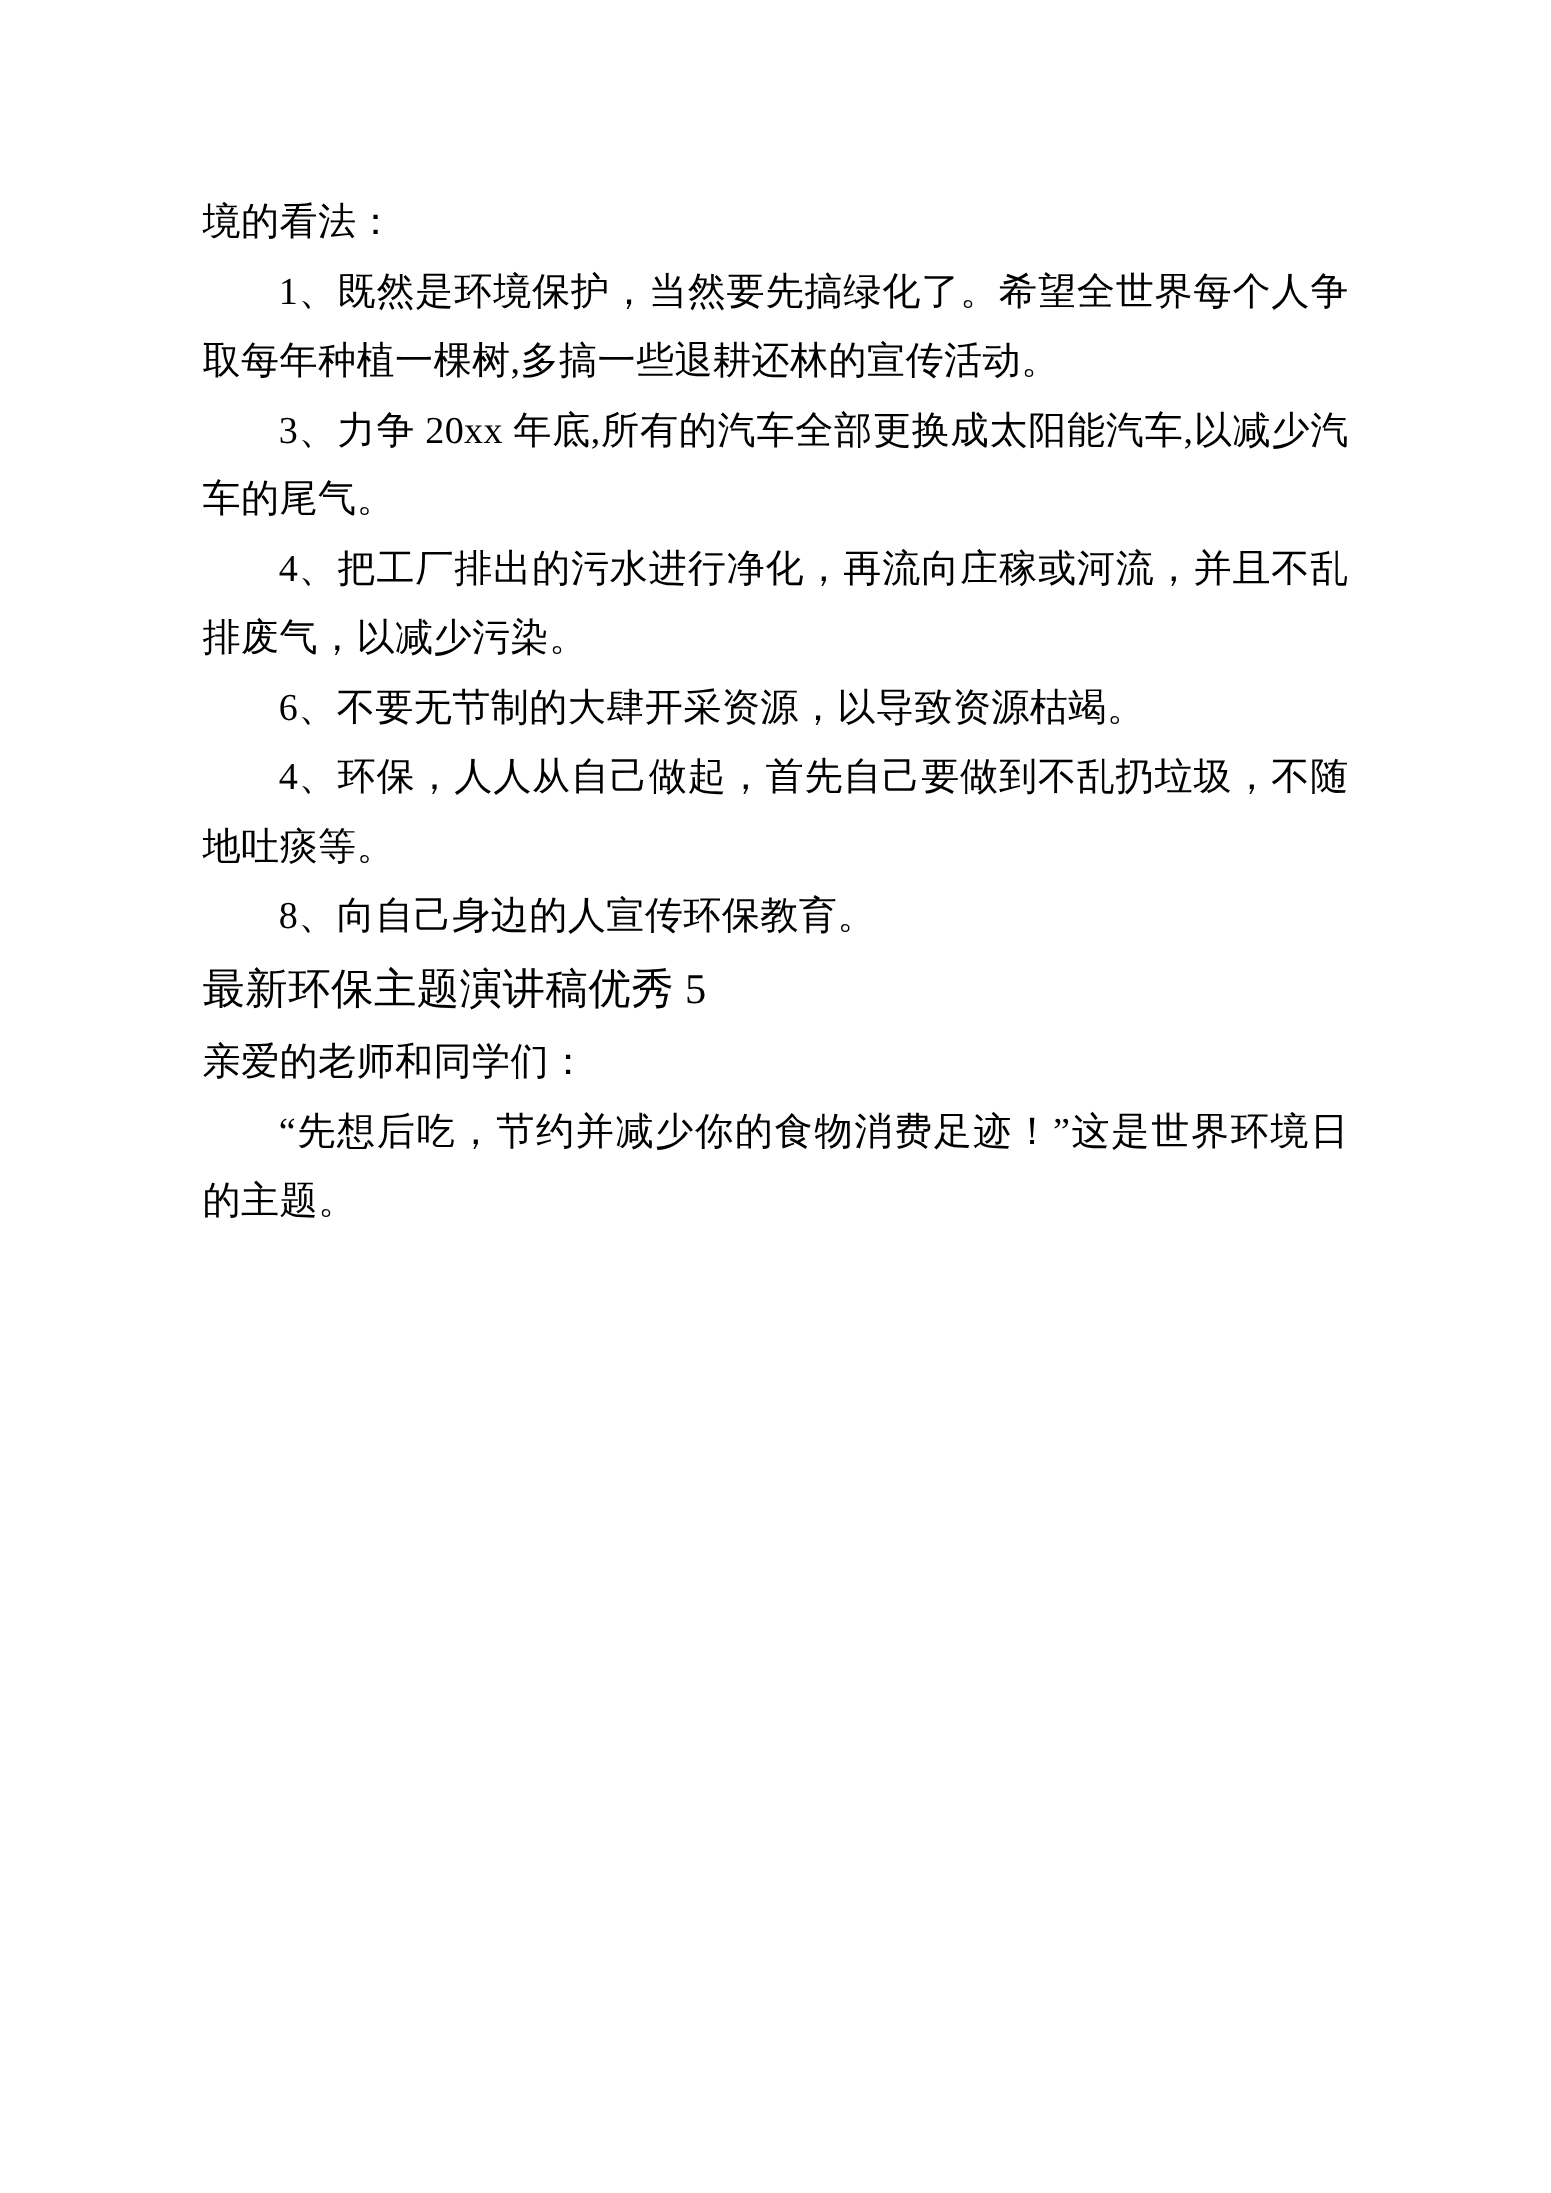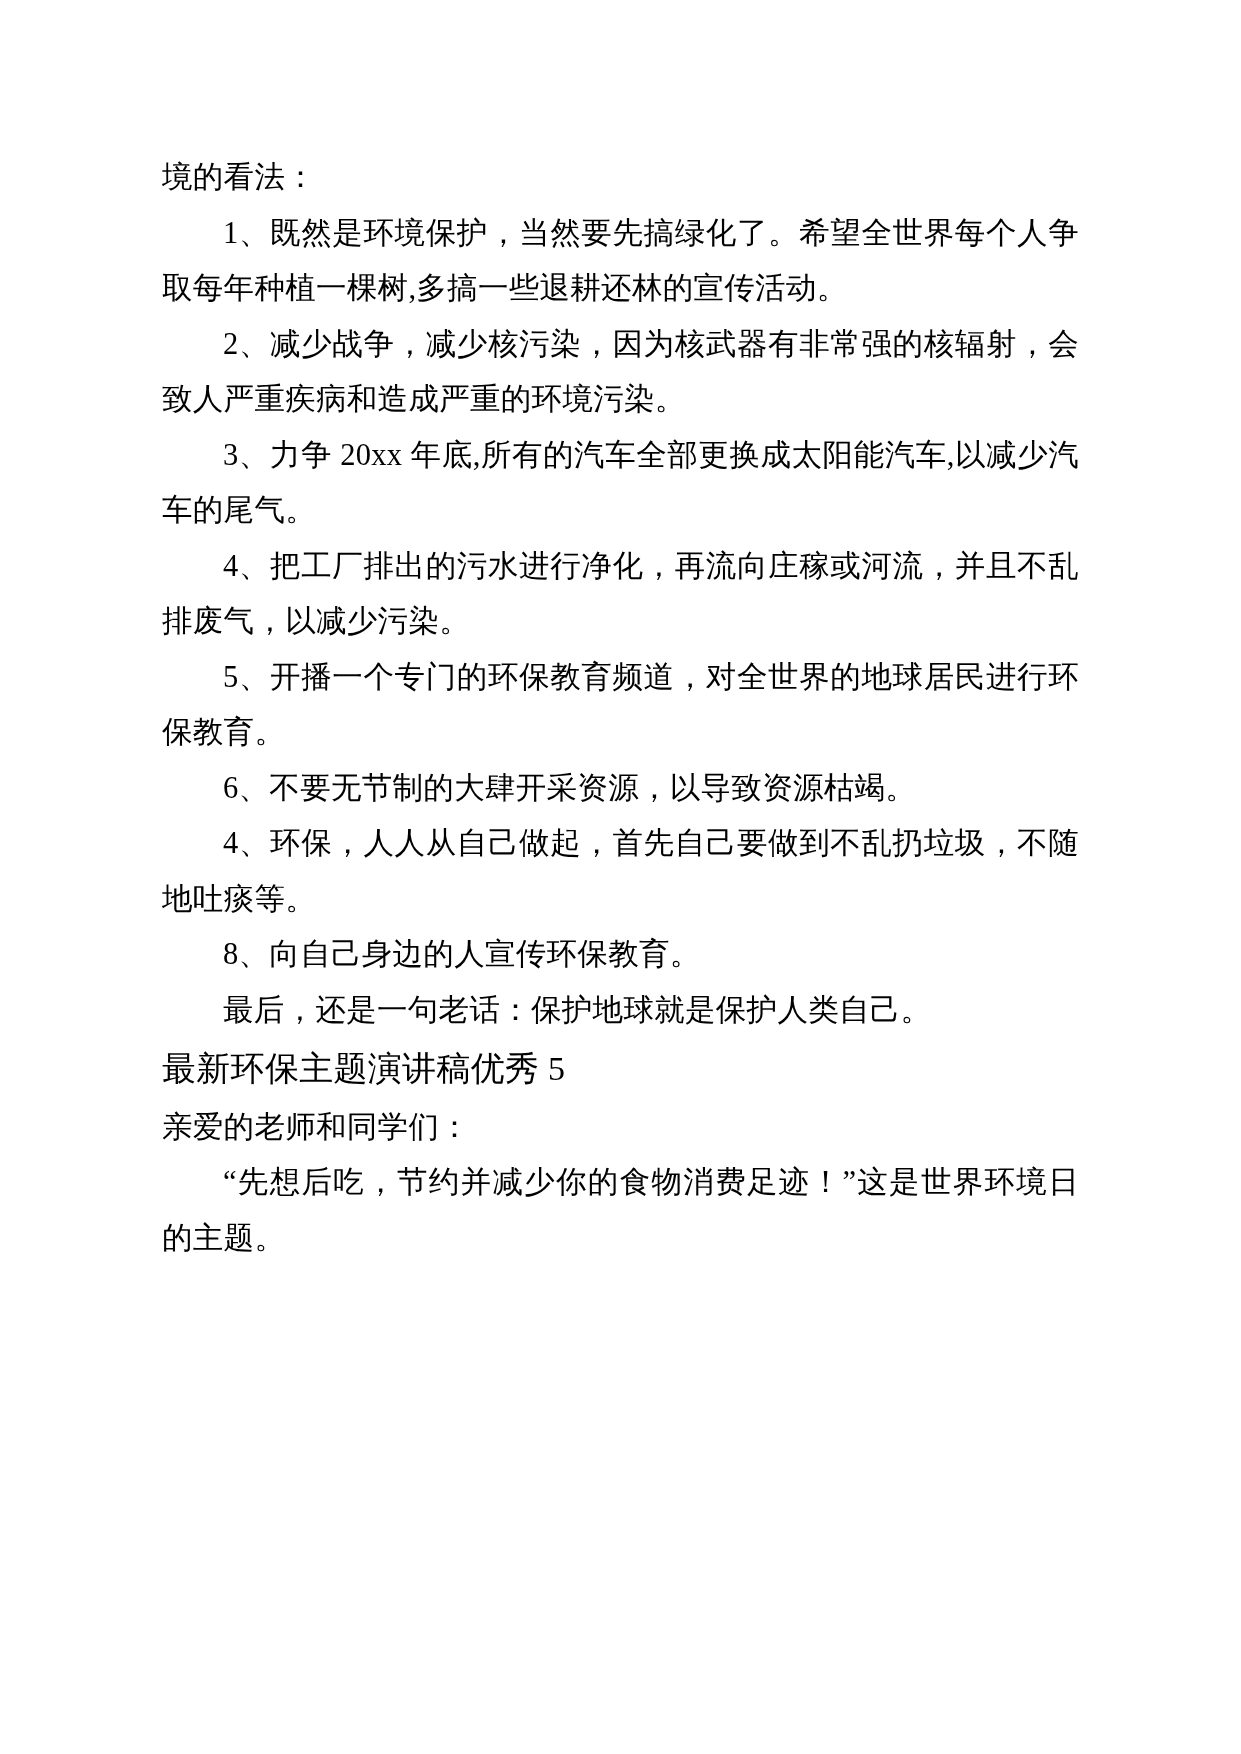--- a/index.html
+++ b/index.html
@@ -43,26 +43,23 @@
   }
 </style>
 </head>
 <body>
 
 <div class="page">
   <div class="doc-body">
 
     <p class="para noindent">境的看法：</p>
     <p class="para">1、既然是环境保护，当然要先搞绿化了。希望全世界每个人争取每年种植一棵树,多搞一些退耕还林的宣传活动。</p>
-    <p class="para">2、减少战争，减少核污染，因为核武器有非常强的核辐射，会致人严重疾病和造成严重的环境污染。</p>
     <p class="para">3、力争 20xx 年底,所有的汽车全部更换成太阳能汽车,以减少汽车的尾气。</p>
     <p class="para">4、把工厂排出的污水进行净化，再流向庄稼或河流，并且不乱排废气，以减少污染。</p>
-    <p class="para">5、开播一个专门的环保教育频道，对全世界的地球居民进行环保教育。</p>
     <p class="para">6、不要无节制的大肆开采资源，以导致资源枯竭。</p>
     <p class="para">4、环保，人人从自己做起，首先自己要做到不乱扔垃圾，不随地吐痰等。</p>
     <p class="para">8、向自己身边的人宣传环保教育。</p>
-    <p class="para">最后，还是一句老话：保护地球就是保护人类自己。</p>
     <p class="heading">最新环保主题演讲稿优秀 5</p>
     <p class="para noindent">亲爱的老师和同学们：</p>
     <p class="para">“先想后吃，节约并减少你的食物消费足迹！”这是世界环境日的主题。</p>
 
   </div>
 </div>
 
 </body></html>

